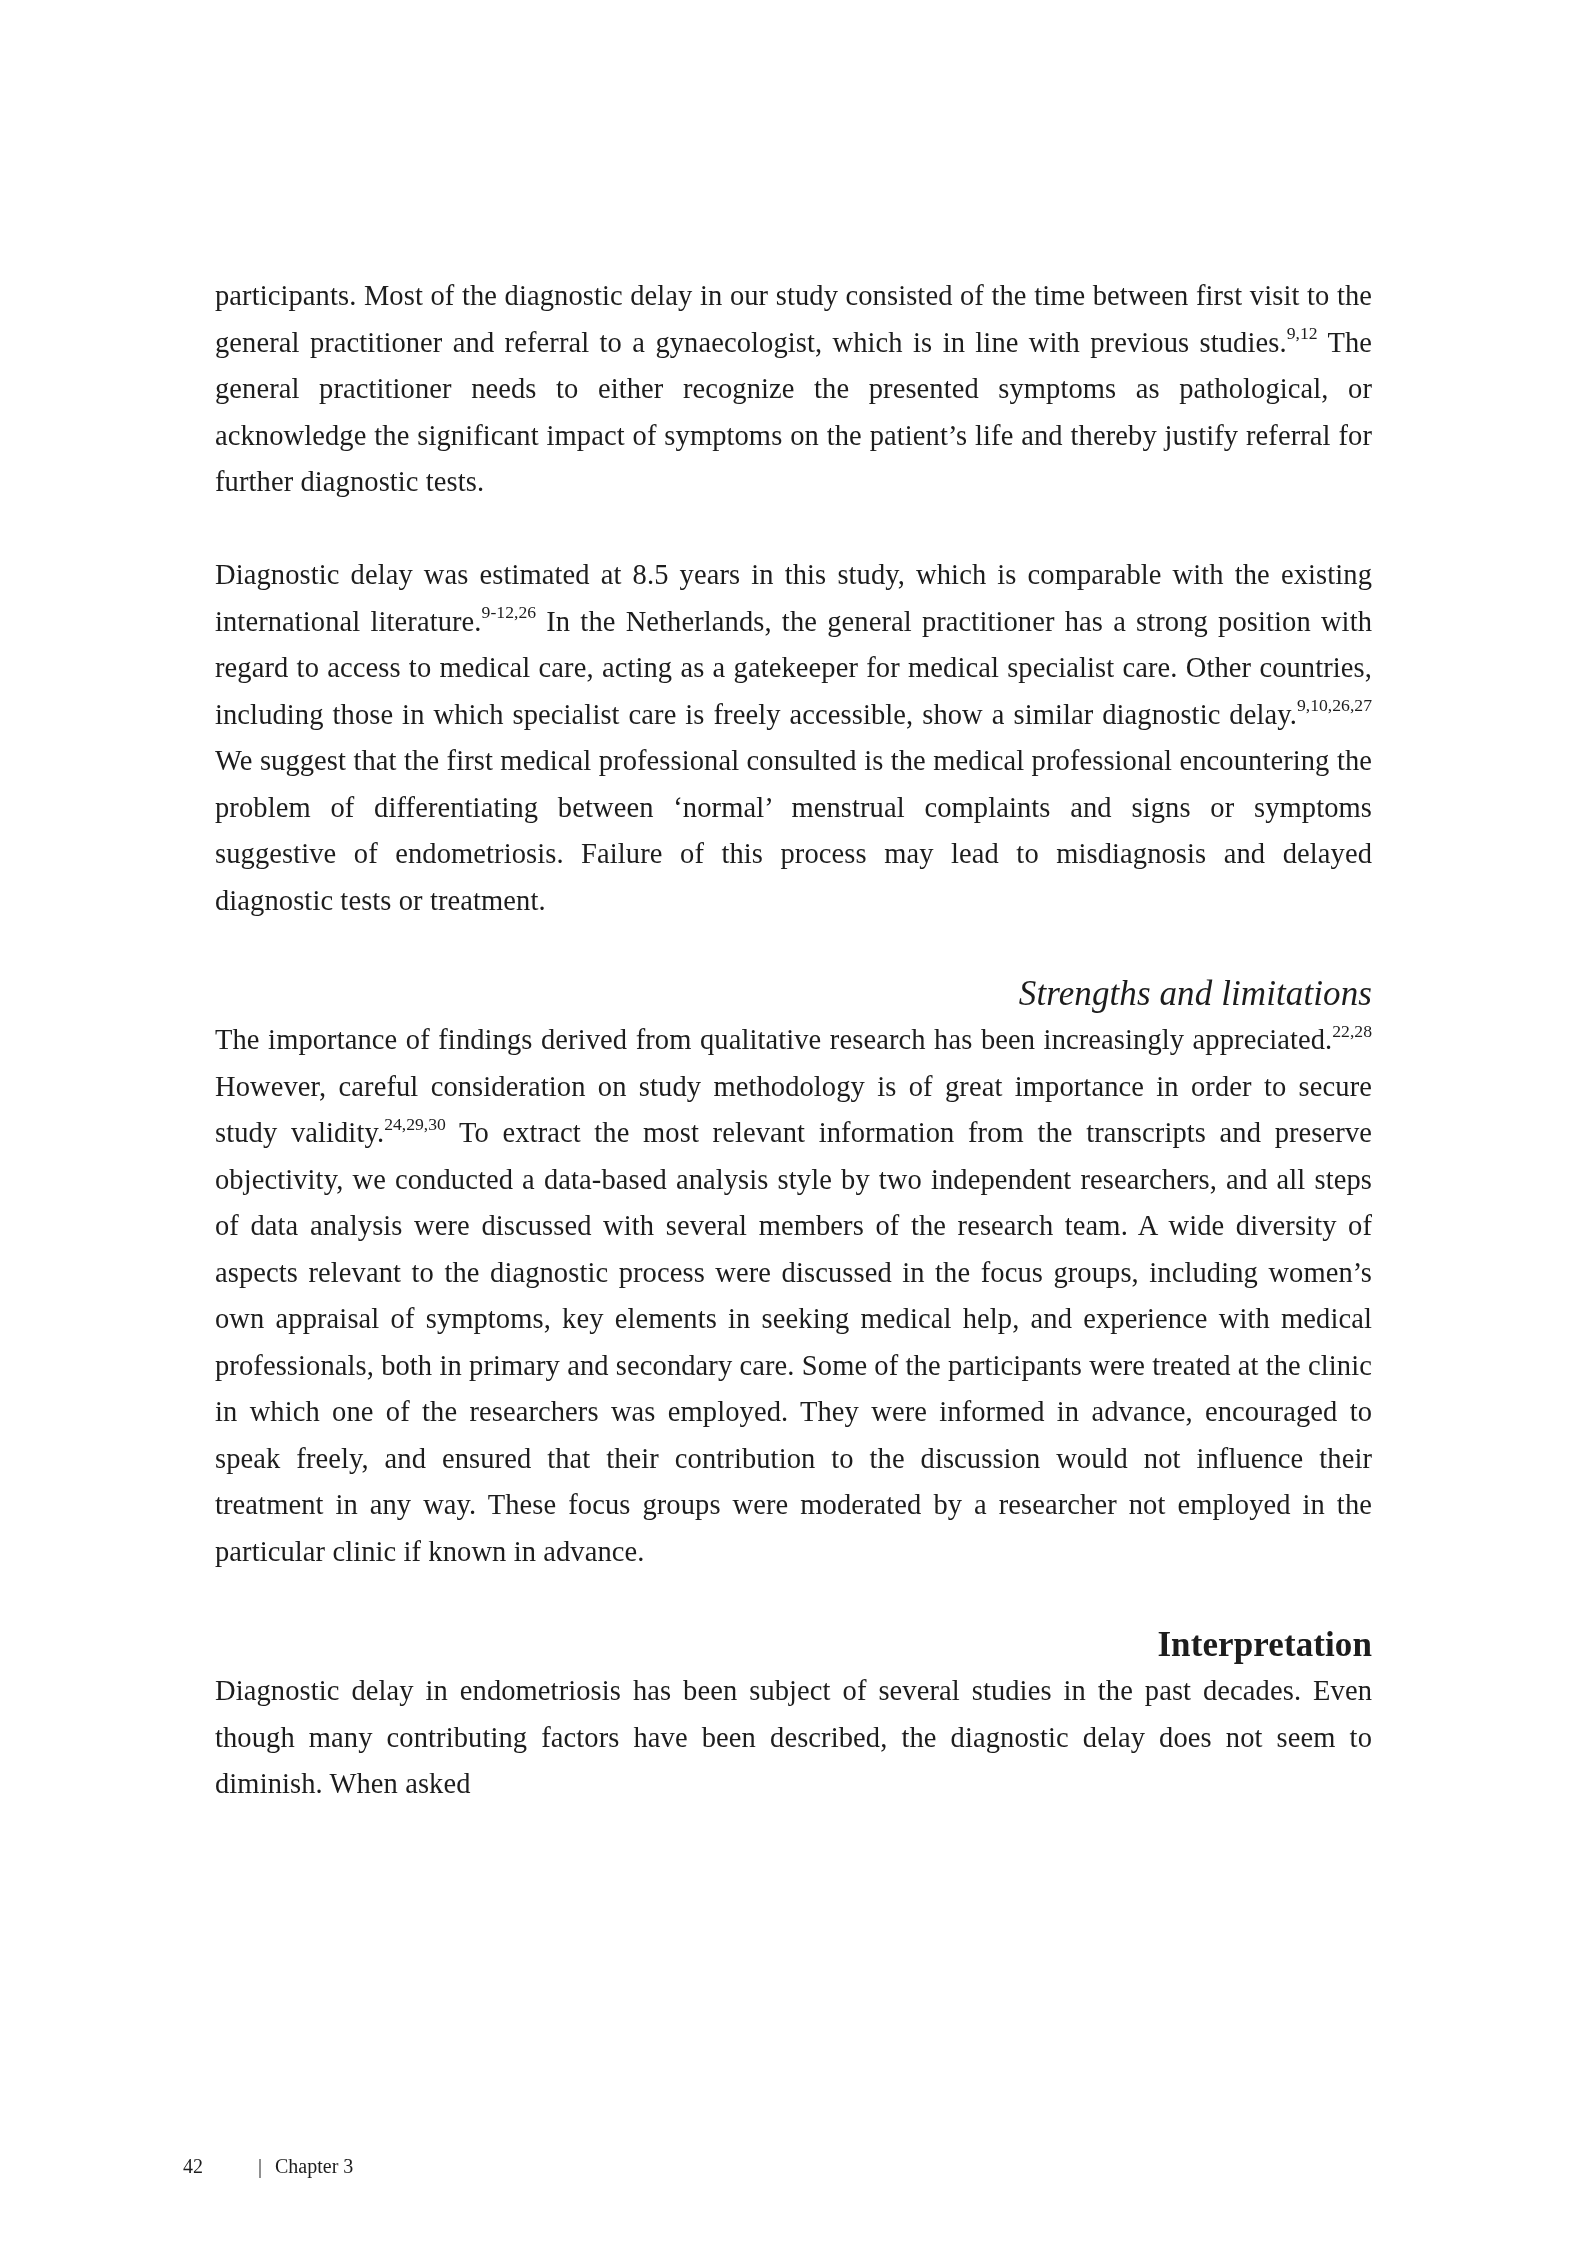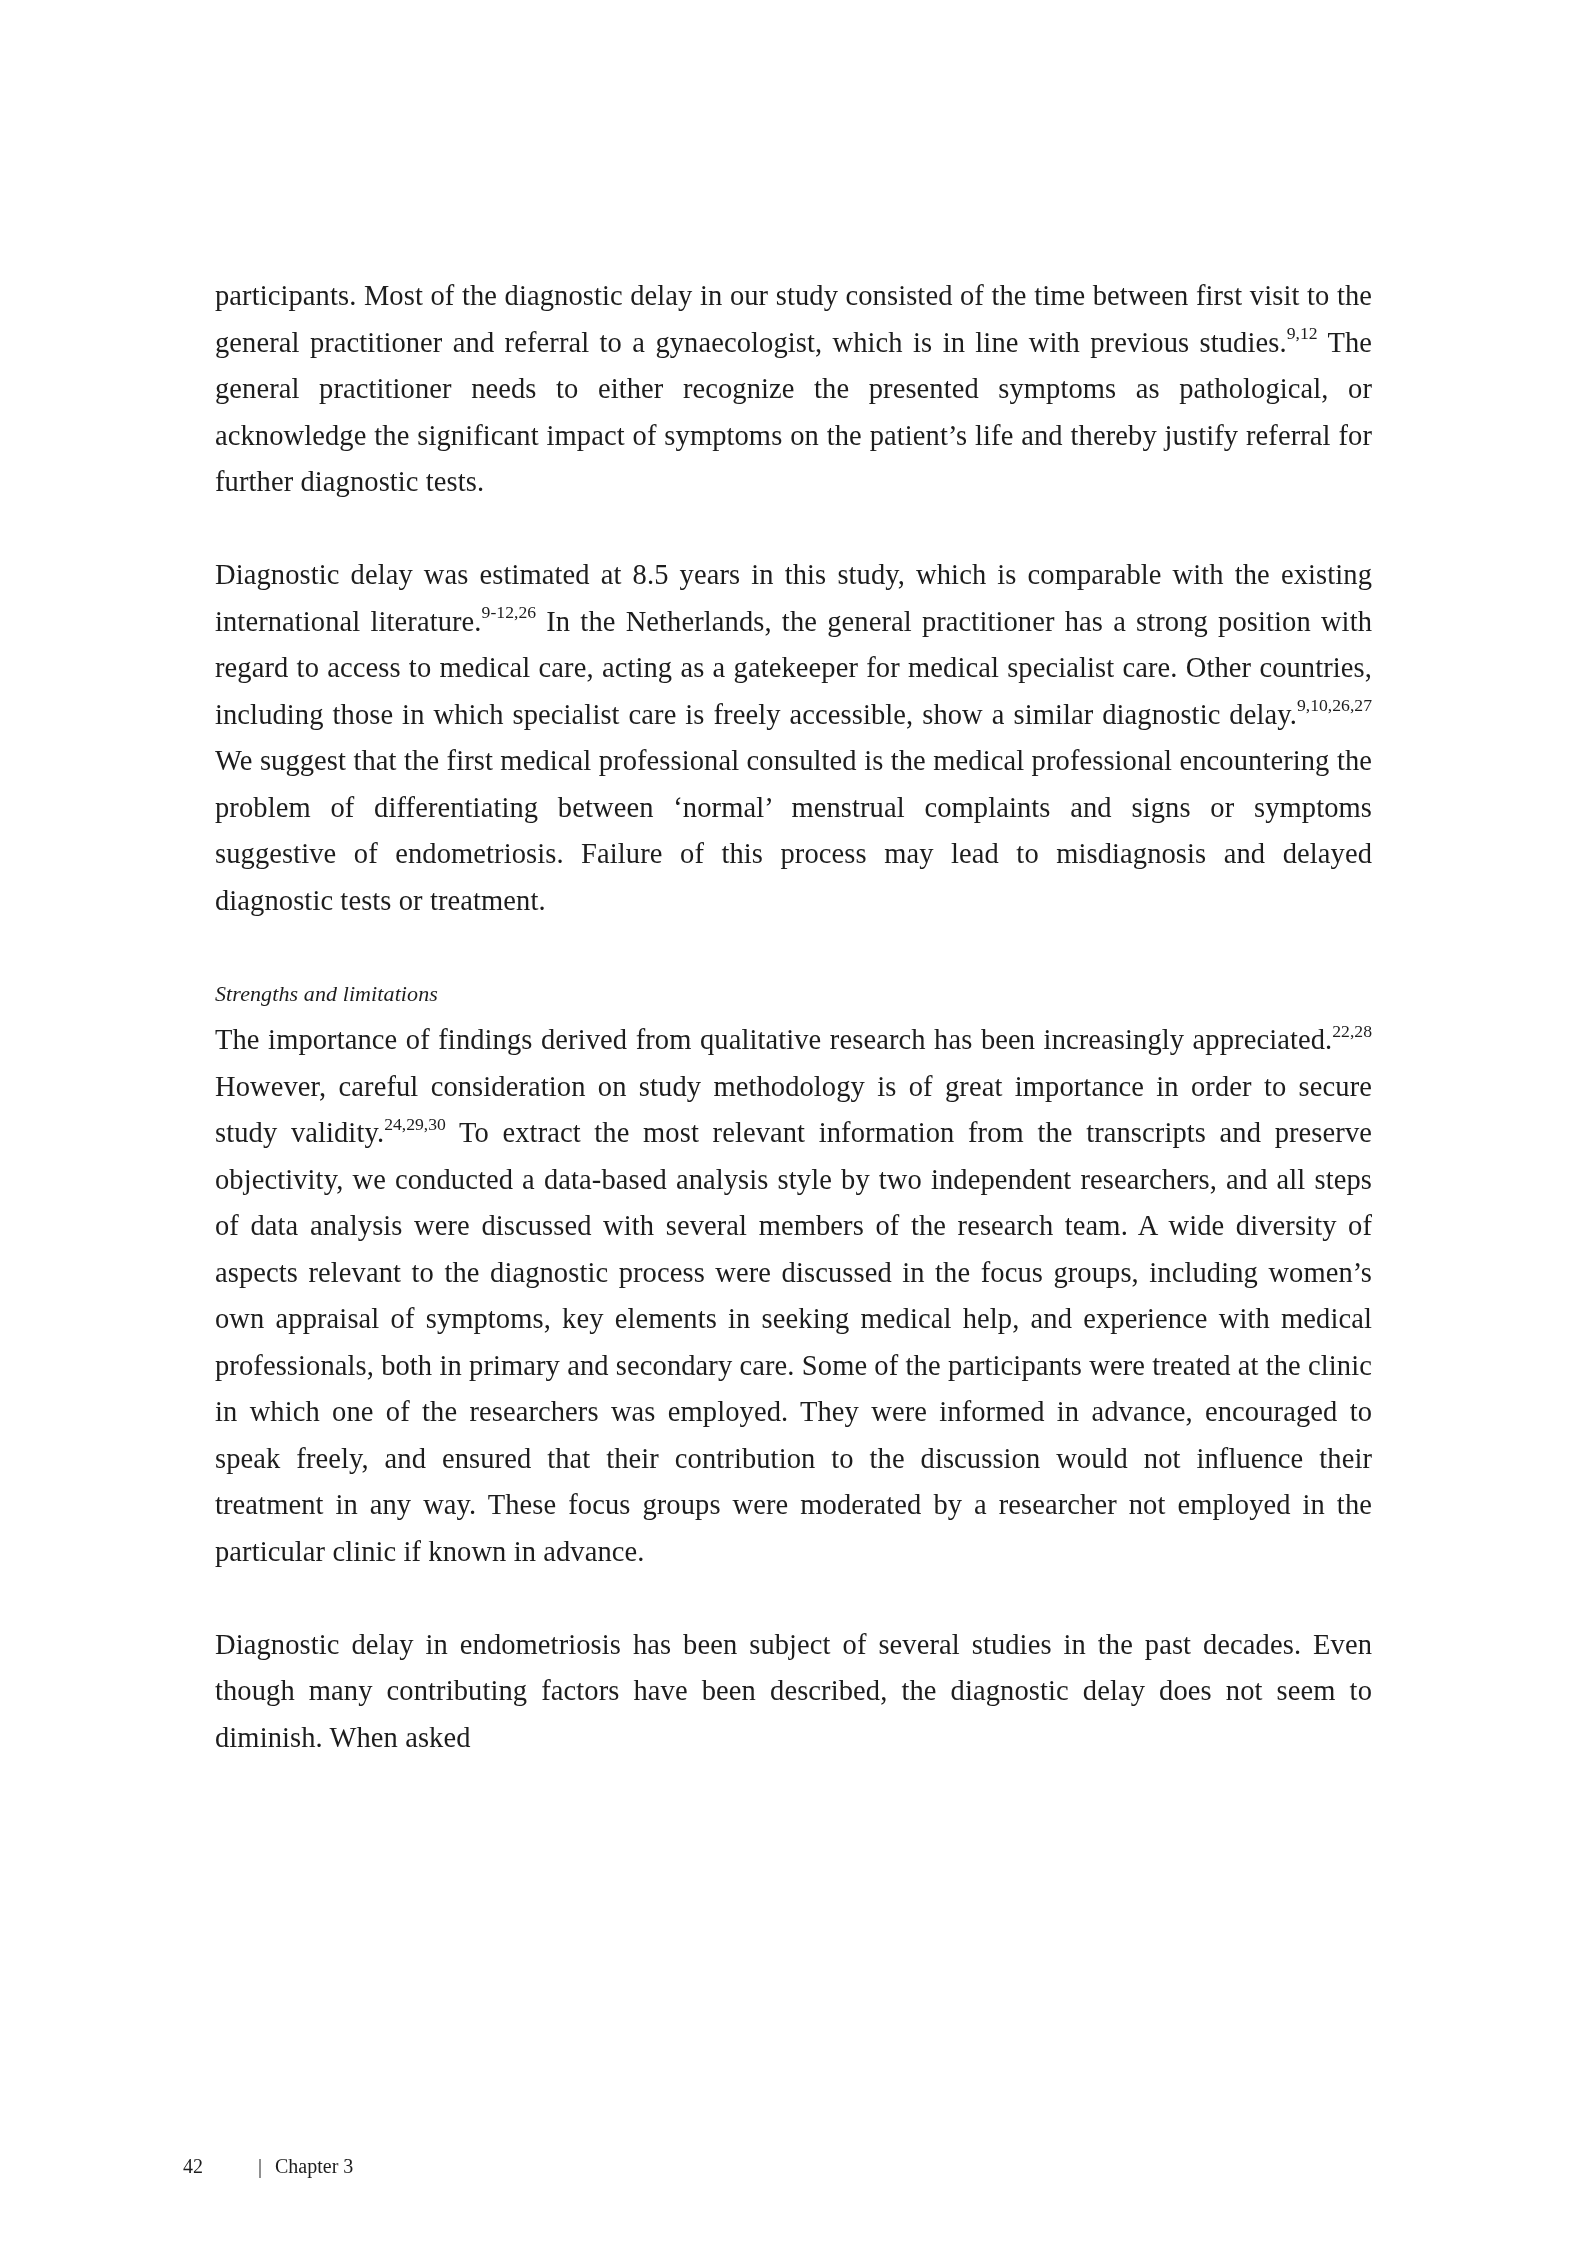--- a/index.html
+++ b/index.html
@@ -29,24 +29,24 @@
     text-align: justify;
   }
   .content p.para {
     margin: 0 0 46.5px 0;
   }
   .content p.para:last-child {
     margin-bottom: 0;
   }
   .content h3.subheading {
     margin: 0;
-    font-size: 22px;
+    font-size: 35px;
     line-height: 46.5px;
     font-weight: 400;
-    text-align: left;
+    text-align: right;
   }
   .content h3.subheading.italic {
     font-style: italic;
   }
   .content h3.subheading.bold {
     font-weight: 700;
   }
   sup.supref {
     font-size: 0.62em;
     line-height: 0;
@@ -81,20 +81,21 @@
 <body>
 
 <div class="page">
 
   <main class="content">
     <div>
         <p class="para"><span>participants. Most of the diagnostic delay in our study consisted of the time between first visit to the general practitioner and referral to a gynaecologist, which is in line with previous studies.</span><sup class="supref">9,12</sup><span> The general practitioner needs to either recognize the presented symptoms as pathological, or acknowledge the significant impact of symptoms on the patient’s life and thereby justify referral for further diagnostic tests.</span></p>
         <p class="para"><span>Diagnostic delay was estimated at 8.5 years in this study, which is comparable with the existing international literature.</span><sup class="supref">9-12,26</sup><span> In the Netherlands, the general practitioner has a strong position with regard to access to medical care, acting as a gatekeeper for medical specialist care. Other countries, including those in which specialist care is freely accessible, show a similar diagnostic delay.</span><sup class="supref">9,10,26,27</sup><span> We suggest that the first medical professional consulted is the medical professional encountering the problem of differentiating between ‘normal’ menstrual complaints and signs or symptoms suggestive of endometriosis. Failure of this process may lead to misdiagnosis and delayed diagnostic tests or treatment.</span></p>
         <h3 class="subheading italic">Strengths and limitations</h3>
         <p class="para"><span>The importance of findings derived from qualitative research has been increasingly appreciated.</span><sup class="supref">22,28</sup><span> However, careful consideration on study methodology is of great importance in order to secure study validity.</span><sup class="supref">24,29,30</sup><span> To extract the most relevant information from the transcripts and preserve objectivity, we conducted a data-based analysis style by two independent researchers, and all steps of data analysis were discussed with several members of the research team. A wide diversity of aspects relevant to the diagnostic process were discussed in the focus groups, including women’s own appraisal of symptoms, key elements in seeking medical help, and experience with medical professionals, both in primary and secondary care. Some of the participants were treated at the clinic in which one of the researchers was employed. They were informed in advance, encouraged to speak freely, and ensured that their contribution to the discussion would not influence their treatment in any way. These focus groups were moderated by a researcher not employed in the particular clinic if known in advance.</span></p>
+        <h3 class="subheading bold">Interpretation</h3>
         <p class="para"><span>Diagnostic delay in endometriosis has been subject of several studies in the past decades. Even though many contributing factors have been described, the diagnostic delay does not seem to diminish. When asked</span></p>
       </div>
   </main>
 
   <div class="footer">
     <span class="page-number">42</span><span class="separator">|</span><span class="chapter-label">Chapter 3</span>
   </div>
 
 </div>
 

